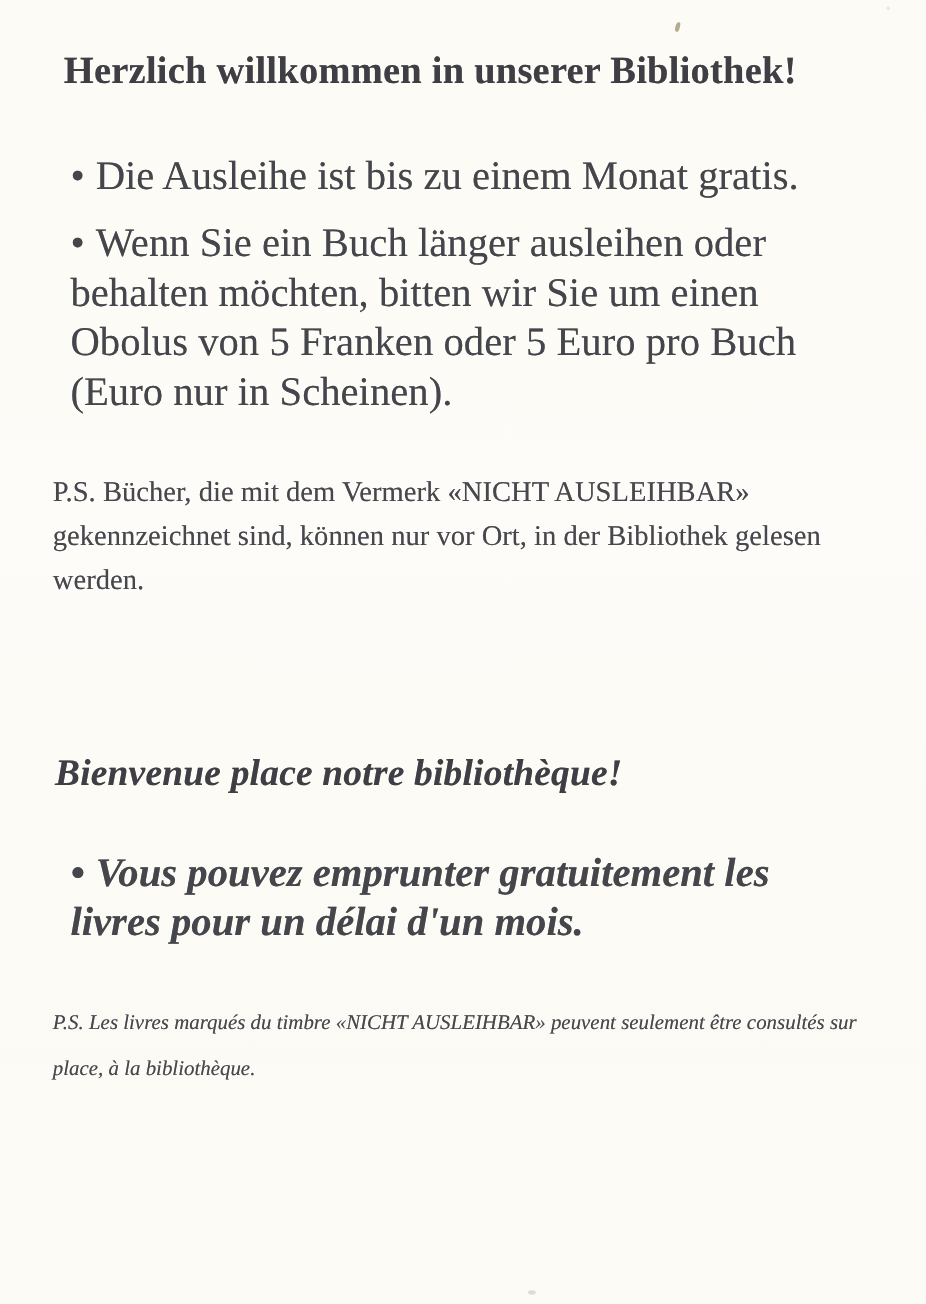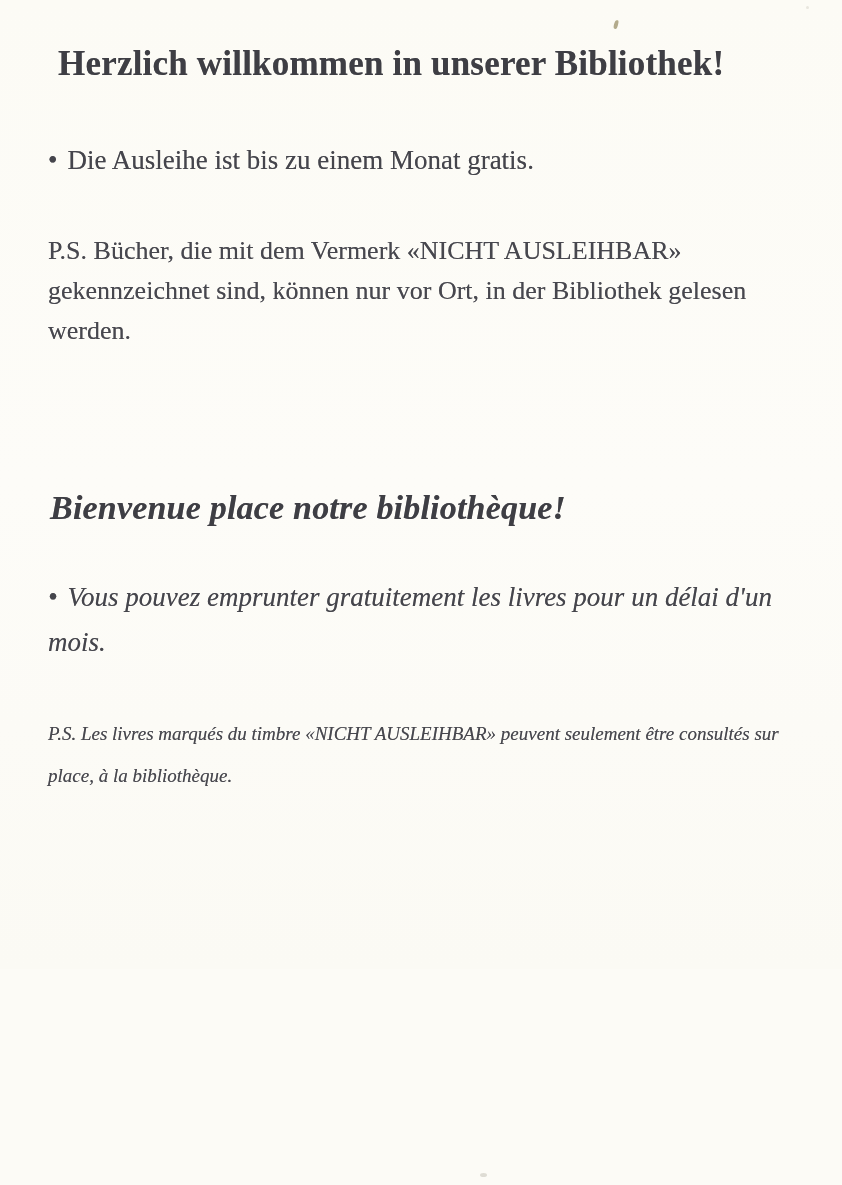--- a/index.html
+++ b/index.html
@@ -41,30 +41,31 @@
     font-style: italic;
     margin: 0 0 0 2px;
     letter-spacing: 0.2px;
     color: #3e3e44;
   }
 
   .body-block {
     margin-top: 54px;
   }
   p.body-line {
-    font-size: 27px;
+    font-size: 37px;
     line-height: 45px;
-    margin: 0;
+    margin: 16px;
     color: #45454c;
   }
   p.body-line .bullet {
     padding-right: 10px;
   }
   .italic p.body-line {
     font-style: italic;
+    font-weight: bold;
   }
 
   p.ps-line {
     font-size: 26px;
     line-height: 40px;
     margin: 0;
     color: #47474e;
   }
   .ps-block {
     margin-top: 48px;
@@ -114,20 +115,21 @@
 </head>
 <body>
 
 <div class="page">
 
   <section>
     <h1 class="doc-title">Herzlich willkommen in unserer Bibliothek!</h1>
 
     <div class="body-block">
       <p class="body-line"><span class="bullet">•</span><span>Die Ausleihe ist bis zu einem Monat gratis.</span></p>
+      <p class="body-line"><span class="bullet">•</span><span>Wenn Sie ein Buch länger ausleihen oder behalten möchten, bitten wir Sie um einen Obolus von 5 Franken oder 5 Euro pro Buch (Euro nur in Scheinen).</span></p>
     </div>
 
     <div class="ps-block">
       <p class="ps-line">P.S. Bücher, die mit dem Vermerk «NICHT AUSLEIHBAR» gekennzeichnet sind, können nur vor Ort, in der Bibliothek gelesen werden.</p>
     </div>
   </section>
 
   <div class="section-gap"></div>
 
   <section class="italic">

